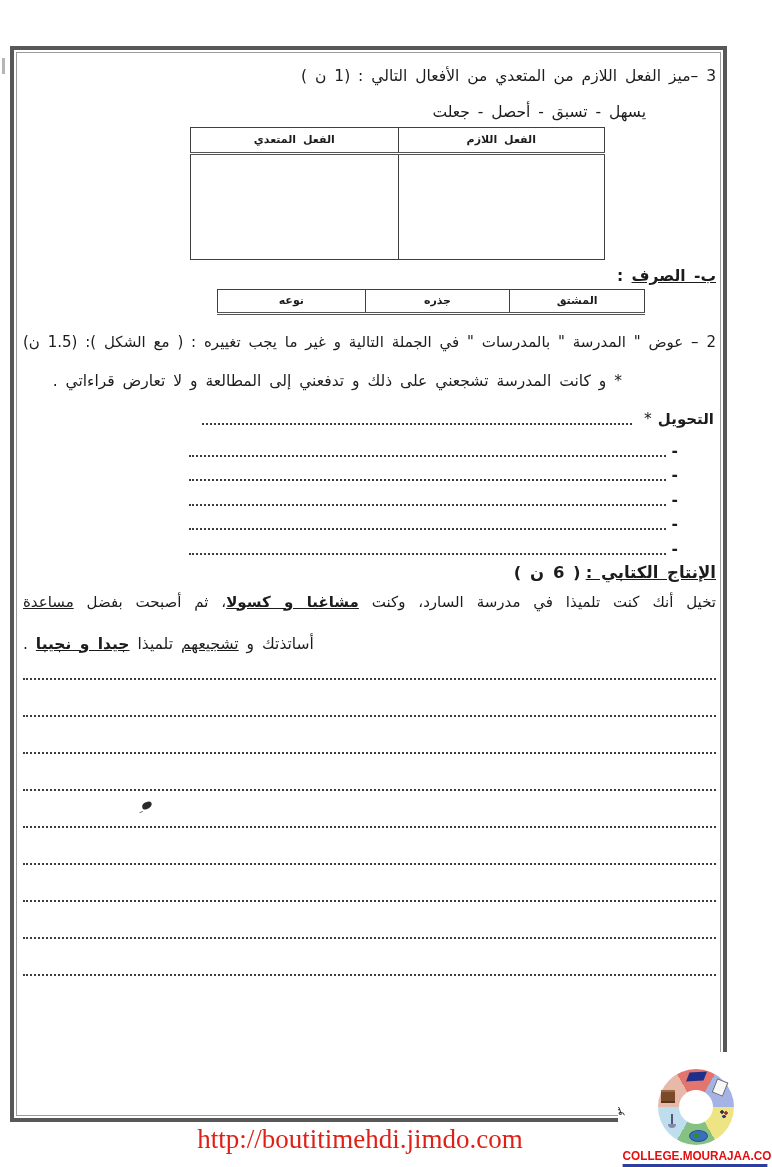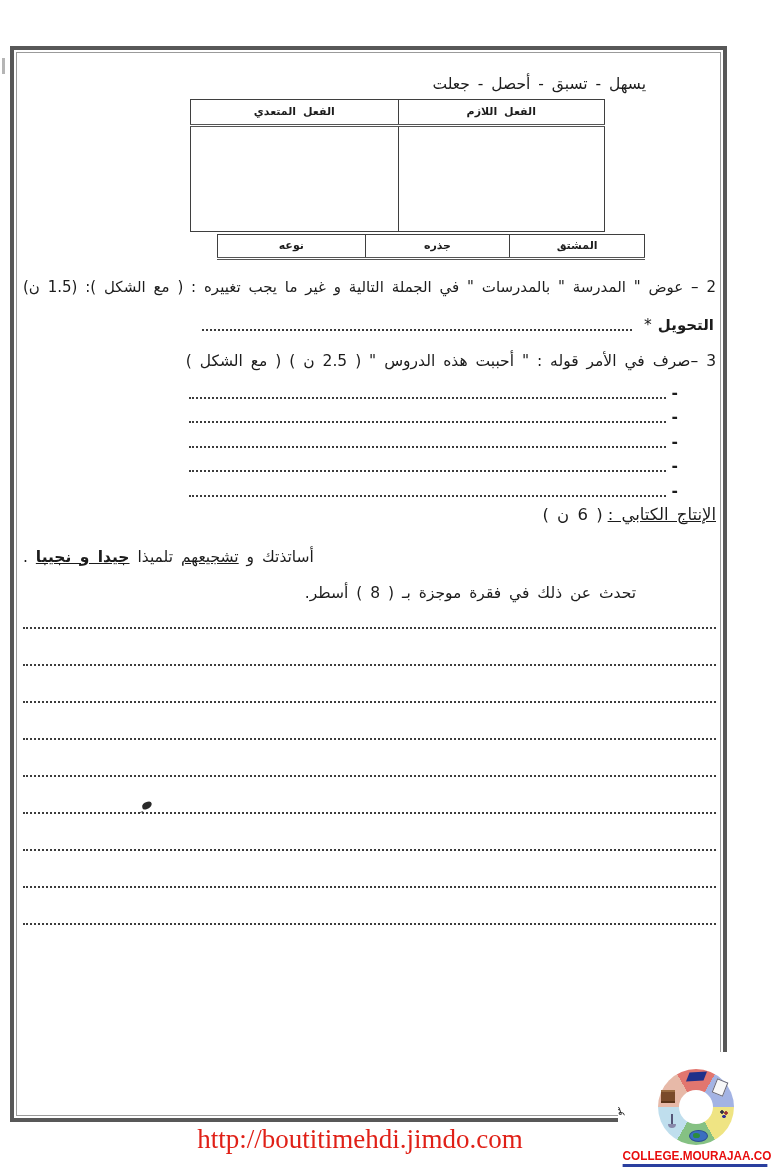--- a/index.html
+++ b/index.html
@@ -36,21 +36,21 @@
   
   .dotline{flex:1;border-bottom:2.5px dotted #3c3c3c;margin:0 6px 5px 6px;}
   .tahwil-row{display:flex;direction:rtl;align-items:flex-end;margin:16px 2px 0 0;width:518px;}
   .tahwil-row .lbl{font-weight:bold;font-size:15px;}
   .ans-row{display:flex;direction:rtl;align-items:flex-end;width:495px;margin:0 38px 0 auto;height:24.5px;}
   .ans-row .dash{font-weight:bold;}
   .essay{margin-top:10px;}
   .essay-line{height:35px;border-bottom:2.5px dotted #3c3c3c;}
   .essay-line.first{height:13px;}
   
-  .sec-title{font-weight:normal;font-size:16.5px;}
+  .sec-title{font-weight:bold;font-size:16.5px;}
   .para-l2{text-align:left;margin-top:20px;}
   .instruction{text-align:right;margin:14px 80px 0 0;}
   .ink-blot{
     position:absolute;left:142px;top:802px;width:10px;height:7px;background:#2a2a2a;
     border-radius:60% 40% 70% 30%;transform:rotate(-14deg);
     box-shadow:-7px 5px 0 -3px #444;z-index:3;
   }
   
   .footer-url{
     position:absolute;top:1124px;left:60px;width:600px;text-align:center;
@@ -79,57 +79,59 @@
   }
 </style>
 </head>
 <body>
 
 <div class="scan-speck"></div>
 
 <div class="frame">
   <div class="frame-inner">
 
+    <div class="q" style="margin-top:6px;">3 –ميز الفعل اللازم من المتعدي من الأفعال التالي : (1 ن )</div>
     <div class="q" style="margin:14px 70px 0 0;">يسهل - تسبق - أحصل - جعلت</div>
 
     <table class="table-verbs">
       <tbody>
           <tr>
         <th style="width:207px;">الفعل اللازم</th>
         <th style="width:208px;">الفعل المتعدي</th>
       </tr>
       <tr>
         <td></td>
         <td></td>
       </tr>
     </tbody>
       </table>
 
+    <div class="q" style="margin-top:5px;"><span class="b u">ب- الصرف</span><span class="b"> :</span></div>
 
 
     <table class="table-der">
       <tbody>
           <tr>
         <th style="width:135px;">المشتق</th>
         <th style="width:145px;">جذره</th>
         <th style="width:148px;">نوعه</th>
       </tr>
     </tbody>
       </table>
 
     <div class="justline" style="margin-top:16px;">2 – عوض " المدرسة " بالمدرسات " في الجملة التالية و غير ما يجب تغييره : ( مع الشكل ): (1.5 ن)</div>
 
+    <div class="q" style="margin:17px 94px 0 0;">* و كانت المدرسة تشجعني على ذلك و تدفعني إلى المطالعة و لا تعارض قراءاتي .</div>
 
     <div class="tahwil-row">
       <span class="lbl">التحويل</span>
       <span style="margin:0 6px;">*</span>
       <span class="dotline"></span>
     </div>
 
-    <div class="q" style="margin-top:14px;">3 –صرف في الأمر قوله : " أحببت هذه الدروس " ( 2.5 ن ) ( مع الشكل )</div>
 
     <div style="margin-top:7px;">
       <div class="ans-row">
         <span class="dash">-</span>
         <span class="dotline"></span>
       </div>
       <div class="ans-row">
         <span class="dash">-</span>
         <span class="dotline"></span>
       </div>
@@ -142,24 +144,24 @@
         <span class="dotline"></span>
       </div>
       <div class="ans-row">
         <span class="dash">-</span>
         <span class="dotline"></span>
       </div>
     </div>
 
     <div class="q" style="margin-top:2px;"><span class="sec-title u">الإنتاج الكتابي :</span><span class="sec-title" style="margin-right:5px;">( 6 ن )</span></div>
 
+    <div class="justline" style="margin-top:7px;"><span>تخيل أنك كنت تلميذا في مدرسة السارد، وكنت </span><span class="b u">مشاغبا و كسولا</span><span>، ثم أصبحت بفضل </span><span class="u">مساعدة</span></div>
 
     <div class="para-l2"><span>أساتذتك و </span><span class="u">تشجيعهم</span><span> تلميذا </span><span class="b u">جيدا و نجيبا</span><span> .</span></div>
 
-    <div class="instruction">تحدث عن ذلك في فقرة موجزة بـ ( 8 ) أسطر.</div>
 
     <div class="essay">
       <div class="essay-line first"></div>
       <div class="essay-line"></div>
       <div class="essay-line"></div>
       <div class="essay-line"></div>
       <div class="essay-line"></div>
       <div class="essay-line"></div>
       <div class="essay-line"></div>
       <div class="essay-line"></div>

